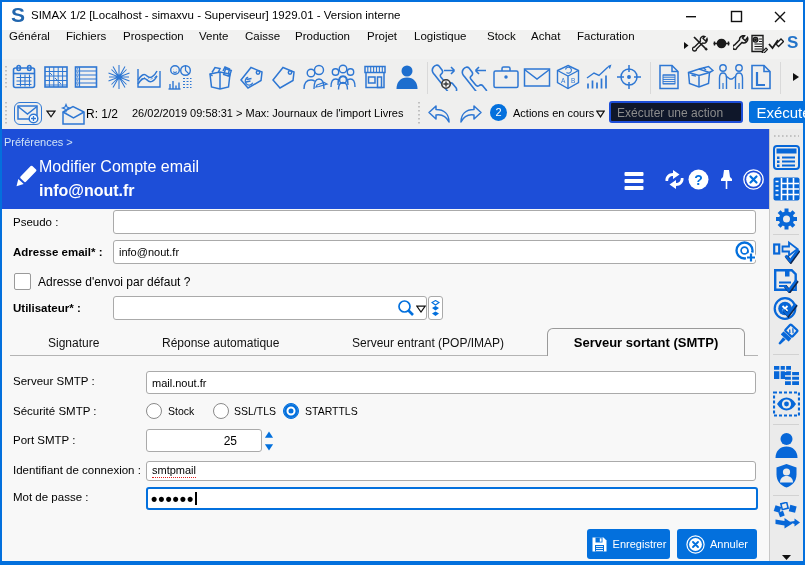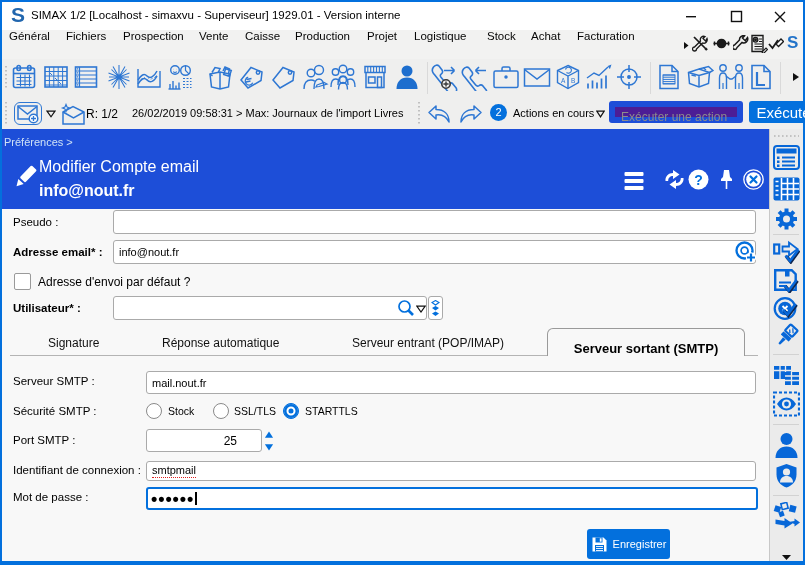--- a/index.html
+++ b/index.html
@@ -25,21 +25,21 @@
 #htitle2 { left:37px; top:53px; font-size:16px; color:#fff; font-weight:bold; }
 
 .bord { position:absolute; background:#0370dd; }
 
 #form { left:2px; top:209px; width:767px; height:352px; background:#f8f8f8; }
 .flabel { position:absolute; left:11px; font-size:11.5px; color:#000; white-space:nowrap; }
 .finput { position:absolute; background:#fff; border:1px solid #aaa; border-radius:3px; font-size:11px; color:#000; padding:0 5px; font-family:"Liberation Sans", sans-serif; display:flex; align-items:center; }
 
 #tabline { position:absolute; left:8px; top:146px; width:748px; height:1px; background:#b4b4b4; }
 .tab { position:absolute; top:127px; font-size:12px; color:#111; }
-#activetab { position:absolute; left:545px; top:119px; width:198px; height:28px; background:#f8f8f8; border:1px solid #9a9a9a; border-bottom:none; border-radius:6px 6px 0 0; text-align:center; font-size:13px; font-weight:bold; padding-top:12px; }
+#activetab { position:absolute; left:545px; top:119px; width:198px; height:28px; background:#f8f8f8; border:1px solid #9a9a9a; border-bottom:none; border-radius:6px 6px 0 0; text-align:center; font-size:13px; font-weight:bold; padding-top:6px; }
 
 .radio { position:absolute; width:16px; height:16px; border-radius:50%; border:1px solid #8a8a8a; background:#fff; }
 .rlabel { position:absolute; font-size:10.5px; color:#000; }
 
 .bluebtn { position:absolute; background:#0370dd; color:#fff; border-radius:3px; font-size:12px; display:flex; align-items:center; justify-content:center; }
 
 #sidebar { left:769px; top:129px; width:34px; height:432px; background:#ebebeb; border-left:1px solid #c8c8c8; }
 .sep { position:absolute; left:3px; width:26px; height:1px; background:#d2d2d2; }
 .sic { position:absolute; left:3px; }
 svg { display:block; }
@@ -331,21 +331,21 @@
       <path d="M10 2L3 8.5l7 6.5v-4c6-1 10 1 13 7 0-8-5-12.5-13-12.5z" stroke-linejoin="round"></path>
     </svg>
     <svg class="abs" style="left:455px;top:8px" width="27" height="20" viewBox="0 0 27 20" fill="none" stroke="#2e77d3" stroke-width="1.5">
       <path d="M17 2l7 6.5-7 6.5v-4c-6-1-10 1-13 7 0-8 5-12.5 13-12.5z" stroke-linejoin="round"></path>
     </svg>
     <span class="abs" style="left:511px;top:11px;font-size:11px">Actions en cours</span>
     <svg class="abs" style="left:594px;top:14px" width="9" height="8" viewBox="0 0 9 8">
         <path d="M0.8 1.2h7.4L4.5 6.8z" fill="none" stroke="#111" stroke-width="1.2"></path>
       </svg>
     <div class="abs" style="left:488px;top:8px;width:17px;height:17px;border-radius:50%;background:#0370dd;color:#fff;font-size:11px;text-align:center;line-height:17px">2</div>
-    <div class="abs" style="left:607px;top:5px;width:134px;height:22px;background:#4c1d95;border:6px solid #1d4ed8;border-radius:3px;padding:3px 0 0 6px;font-size:12px;color:#8c8c8c">Exécuter une action</div>
+    <div class="abs" style="left:607px;top:5px;width:134px;height:22px;background:#0f172a;border:2px solid #1d4ed8;border-radius:3px;padding:3px 0 0 6px;font-size:12px;color:#8c8c8c">Exécuter une action</div>
     <div class="bluebtn" style="left:747px;top:5px;width:74px;height:22px;font-size:15px">Exécuter</div>
   </div>
   <div id="bluehead" class="abs">
     <div id="crumb" class="abs">Préférences &gt;</div>
     <div id="htitle1" class="abs">Modifier Compte email</div>
     <div id="htitle2" class="abs">info@nout.fr</div>
 
     <svg class="abs" style="left:9px;top:34px" width="28" height="28" viewBox="0 0 28 28">
       <g transform="rotate(44 14 14)" fill="#fff">
         <rect x="10.5" y="1" width="7.5" height="17" rx="1.2"></rect>
@@ -448,20 +448,26 @@
     <div class="finput" style="left:144px;top:278px;width:612px;height:23px;border:2px solid #0370dd;font-weight:bold;font-size:18px;letter-spacing:0.9px;padding:2px 3px 0 3px">••••••<span style="display:inline-block;width:1.5px;height:13px;background:#000;margin-left:1px;margin-top:-2px"></span></div>
 
     <div class="bluebtn" style="left:585px;top:320px;width:83px;height:30px;font-size:11px">
       <svg width="17" height="17" viewBox="0 0 17 17" style="margin-right:5px">
         <path d="M1.5 1.5h11l3 3v11H1.5z" fill="#fff"></path>
         <rect x="4.5" y="1.5" width="7" height="5" fill="#0370dd"></rect>
         <rect x="8.8" y="2.3" width="1.8" height="3.4" fill="#fff"></rect>
         <rect x="4" y="9" width="9" height="6.5" fill="#0370dd"></rect>
         <path d="M5 10.5h7M5 12.5h7M5 14.5h7" stroke="#fff" stroke-width="0.9"></path>
       </svg>Enregistrer</div>
+    <div class="bluebtn" style="left:675px;top:320px;width:80px;height:30px;font-size:11px">
+      <svg width="19" height="19" viewBox="0 0 19 19" style="margin-right:5px">
+        <circle cx="9.5" cy="9.5" r="8.6" fill="none" stroke="#fff" stroke-width="1.2"></circle>
+        <circle cx="9.5" cy="9.5" r="6.4" fill="#fff"></circle>
+        <path d="M7 7l5 5M12 7l-5 5" stroke="#0370dd" stroke-width="1.9" stroke-linecap="round"></path>
+      </svg>Annuler</div>
   </div>
   <div id="sidebar" class="abs">
     <svg class="abs" style="left:3px;top:5px" width="27" height="4" viewBox="0 0 27 4">
         <path d="M1 2h25" stroke="#b5b5b5" stroke-width="1.6" stroke-dasharray="1.6 2.4"></path>
       </svg>
 
     <svg class="sic" style="top:16px" width="27" height="25" viewBox="0 0 27 25">
       <rect x="1" y="1" width="25" height="23" rx="3" fill="none" stroke="#0767d8" stroke-width="2"></rect>
       <rect x="3.5" y="3.5" width="20" height="5" fill="#0767d8"></rect>
       <g stroke="#0767d8" stroke-width="2">

